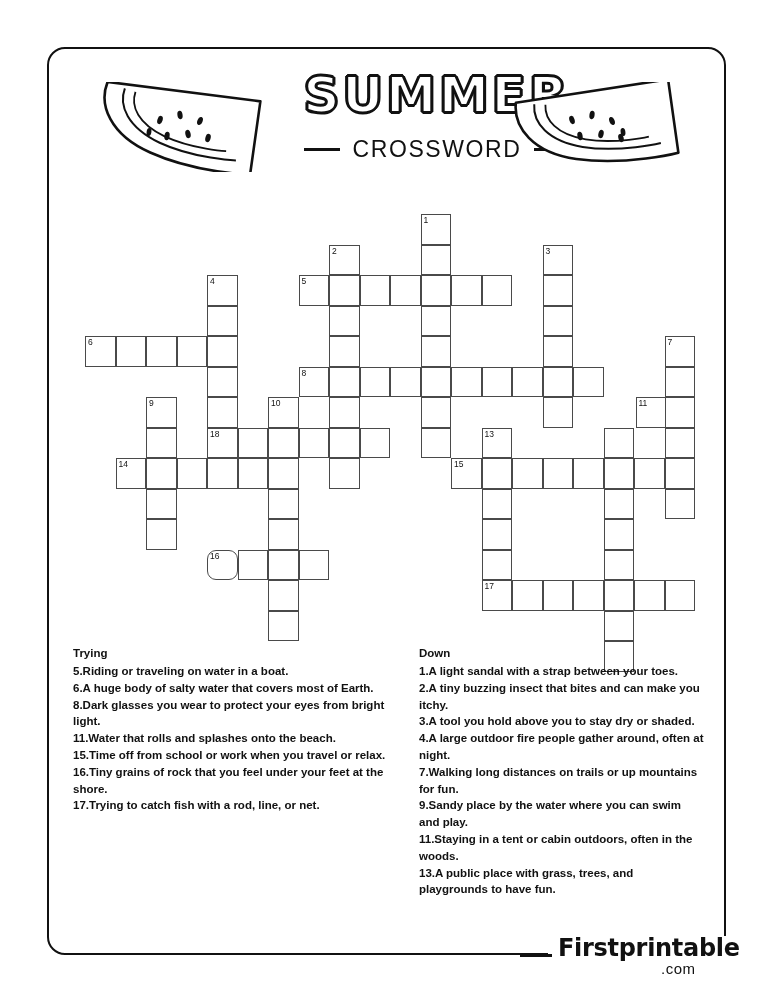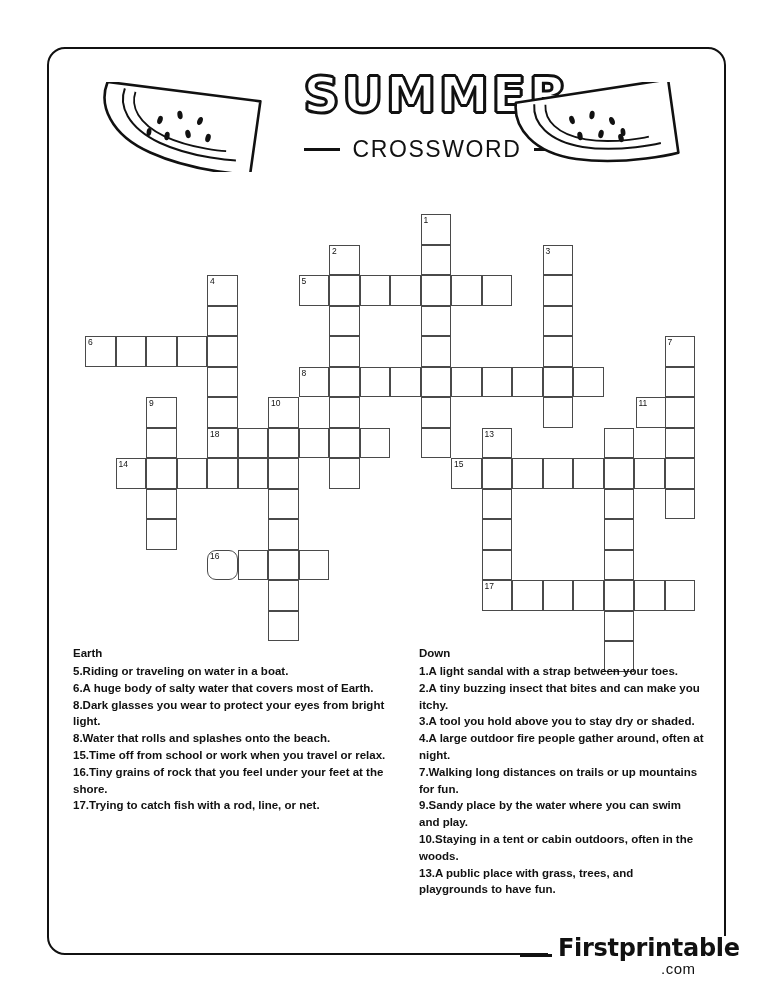--- a/index.html
+++ b/index.html
@@ -374,41 +374,41 @@
       <div class="cell" style="left: 603.5px; top: 580px; width: 30.5px; height: 30.5px;"></div>
       <div class="cell" style="left: 634px; top: 580px; width: 30.5px; height: 30.5px;"></div>
       <div class="cell" style="left: 664.5px; top: 580px; width: 30.5px; height: 30.5px;"></div>
       <div class="cell" style="left: 268px; top: 610.5px; width: 30.5px; height: 30.5px;"></div>
       <div class="cell" style="left: 603.5px; top: 610.5px; width: 30.5px; height: 30.5px;"></div>
       <div class="cell" style="left: 603.5px; top: 641px; width: 30.5px; height: 30.5px;"></div>
     </div>
 
   <div class="clues">
     <div class="clue-col">
-      <div class="clue-head">Earth</div>
+      <div class="clue-head">Trying</div>
       <div id="across-list">
           <div class="clue-item">5.Riding or traveling on water in a boat.</div>
           <div class="clue-item">6.A huge body of salty water that covers most of Earth.</div>
           <div class="clue-item">8.Dark glasses you wear to protect your eyes from bright light.</div>
-          <div class="clue-item">8.Water that rolls and splashes onto the beach.</div>
+          <div class="clue-item">11.Water that rolls and splashes onto the beach.</div>
           <div class="clue-item">15.Time off from school or work when you travel or relax.</div>
           <div class="clue-item">16.Tiny grains of rock that you feel under your feet at the shore.</div>
           <div class="clue-item">17.Trying to catch fish with a rod, line, or net.</div>
         </div>
     </div>
     <div class="clue-col right">
       <div class="clue-head">Down</div>
       <div id="down-list">
           <div class="clue-item">1.A light sandal with a strap between your toes.</div>
           <div class="clue-item">2.A tiny buzzing insect that bites and can make you itchy.</div>
           <div class="clue-item">3.A tool you hold above you to stay dry or shaded.</div>
           <div class="clue-item">4.A large outdoor fire people gather around, often at night.</div>
           <div class="clue-item">7.Walking long distances on trails or up mountains for fun.</div>
           <div class="clue-item">9.Sandy place by the water where you can swim and play.</div>
-          <div class="clue-item">10.Staying in a tent or cabin outdoors, often in the woods.</div>
+          <div class="clue-item">11.Staying in a tent or cabin outdoors, often in the woods.</div>
           <div class="clue-item">13.A public place with grass, trees, and playgrounds to have fun.</div>
         </div>
     </div>
   </div>
 
   <div class="border-notch"></div>
   <div class="logo">
     <span class="logo-rule"></span>
     <span class="logo-name">Firstprintable</span>
     <span class="logo-com">.com</span>

